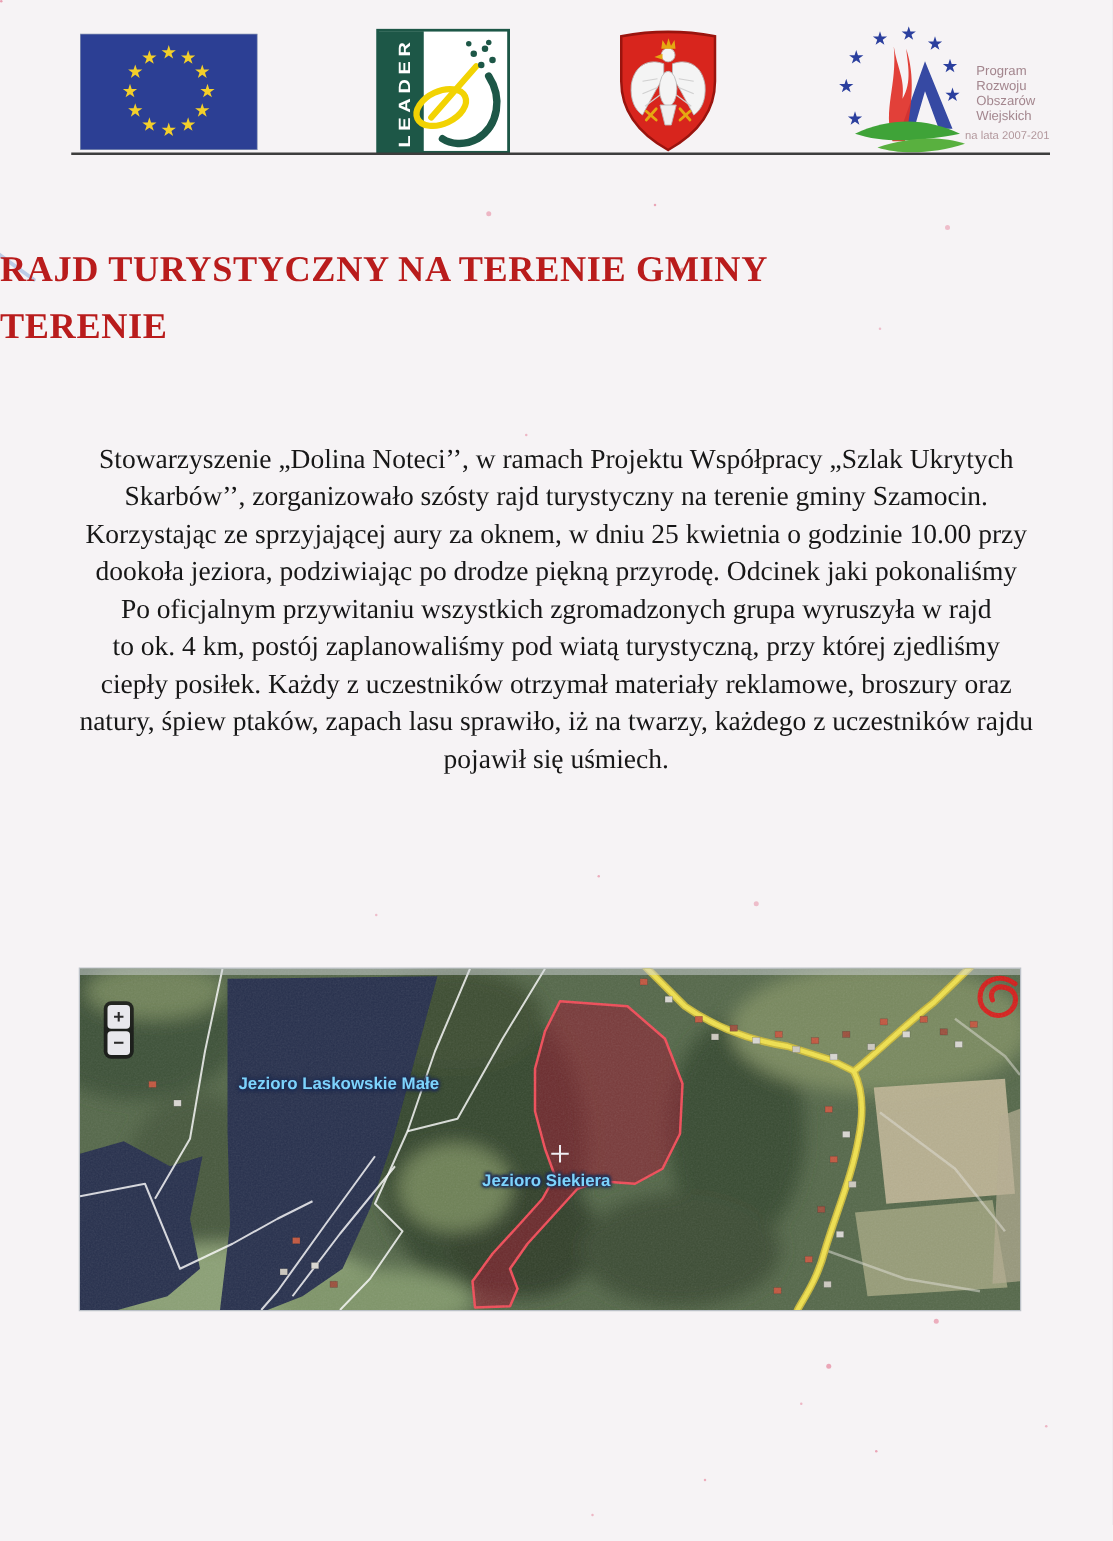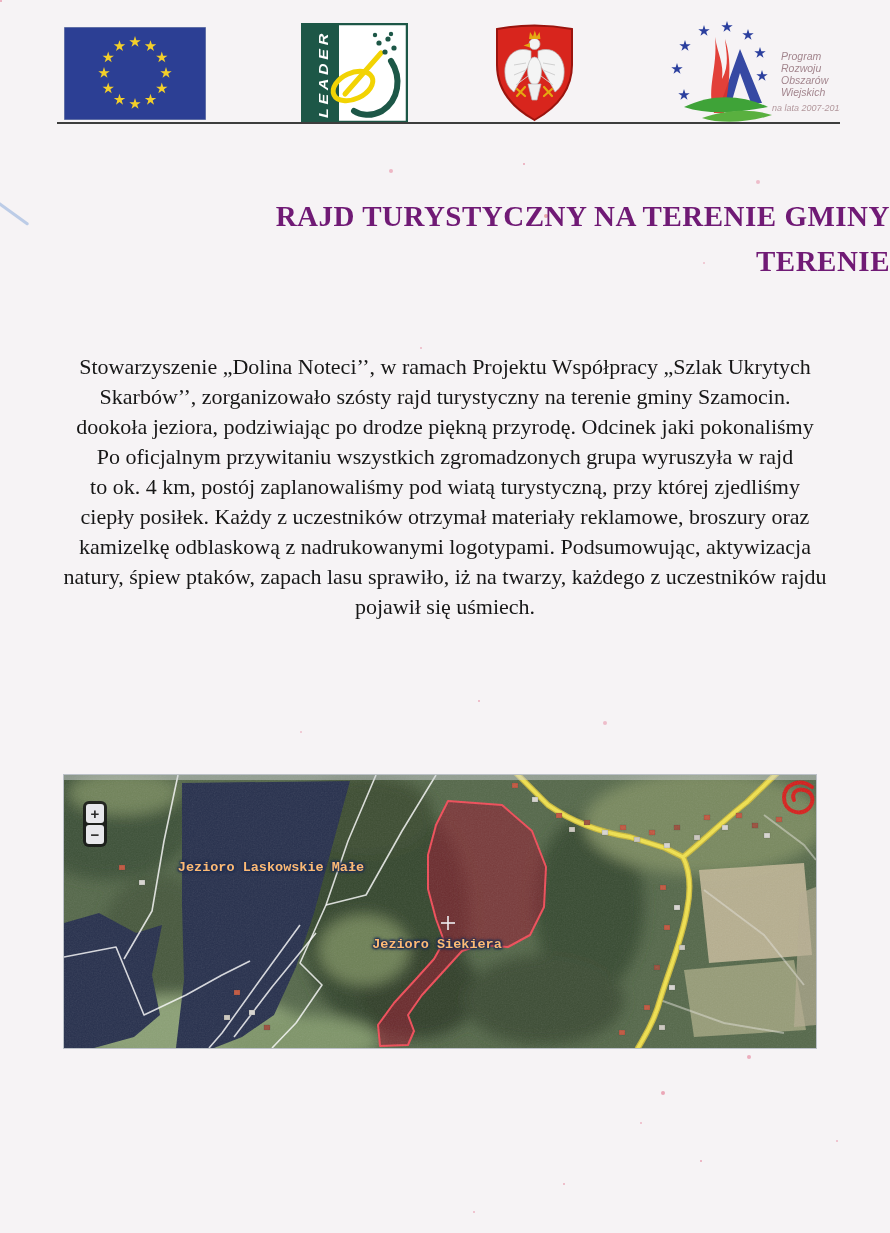--- a/index.html
+++ b/index.html
@@ -1,41 +1,41 @@
 <!DOCTYPE html>
 <html><head>
 <meta charset="utf-8">
 <style>
   html,body{margin:0;padding:0;background:#e9e6e9;}
   .page{position:relative;width:890px;height:1233px;background:#f6f3f5;overflow:hidden;
         font-family:"Liberation Serif",serif;}
 
   
-  .logo{position:absolute;font-style:italic;}
+  .logo{position:absolute;}
   .logo-eu{left:64px;top:27px;}
   .logo-leader{left:301px;top:23px;}
   .logo-herb{left:492px;top:19px;}
   .logo-prow{left:668px;top:21px;}
   .divider{position:absolute;left:57px;top:122px;width:783px;height:2px;background:#3d3d3d;}
 
   
-  .title{position:absolute;left:0;top:194px;width:890px;text-align:right;
-         font-weight:bold;font-size:29px;line-height:45px;color:#701a75;letter-spacing:.5px;}
+  .title{position:absolute;left:0;top:194px;width:890px;text-align:left;
+         font-weight:bold;font-size:29px;line-height:45px;color:#b91c1c;letter-spacing:.5px;}
 
   
   .bodytext{position:absolute;left:35px;top:352px;width:820px;text-align:center;
             font-size:22px;line-height:30px;color:#171717;}
   .bodytext div{white-space:nowrap;}
 
   
   .map{position:absolute;left:64px;top:775px;width:752px;height:273px;background:#55684a;
        outline:1px solid #bcc1c8;}
   .map svg.sat{position:absolute;left:0;top:0;}
   .map-label{position:absolute;transform:translate(-50%,-50%);white-space:nowrap;
-             font-family:Liberation Mono, monospace;font-weight:bold;font-size:13.5px;color:#fdba74;
+             font-family:Liberation Sans, sans-serif;font-weight:bold;font-size:13.5px;color:#7dd3fc;
              text-shadow:-1px -1px 2px #223055,1px -1px 2px #223055,-1px 1px 2px #223055,
                           1px 1px 2px #223055,0 0 4px #1c2a4d;}
   .label-laskowskie{left:207px;top:92px;}
   .label-siekiera{left:373px;top:137px;margin-top:32px;}
 
   .zoomctl{position:absolute;left:19px;top:26px;width:24px;height:46px;background:rgba(22,22,22,.85);
            border-radius:6px;display:flex;flex-direction:column;gap:2px;padding:3px;box-sizing:border-box;}
   .zoomctl button{flex:1;background:#e8e8ec;border:none;border-radius:3px;cursor:pointer;
            font:bold 15px/1 "Liberation Sans",sans-serif;color:#2a2a2a;display:flex;
            align-items:center;justify-content:center;padding:0;}
@@ -159,25 +159,25 @@
   <div class="specks"></div>
 
   <div class="title">
     <div>RAJD TURYSTYCZNY NA TERENIE GMINY</div>
     <div>TERENIE</div>
   </div>
 
   <div class="bodytext">
     <div>Stowarzyszenie „Dolina Noteci’’, w ramach Projektu Współpracy „Szlak Ukrytych</div>
     <div>Skarbów’’, zorganizowało szósty rajd turystyczny na terenie gminy Szamocin.</div>
+    <div>Korzystając ze sprzyjającej aury za oknem, w dniu 25 kwietnia o godzinie 10.00 przy</div>
     <div>dookoła jeziora, podziwiając po drodze piękną przyrodę. Odcinek jaki pokonaliśmy</div>
     <div>Po oficjalnym przywitaniu wszystkich zgromadzonych grupa wyruszyła w rajd</div>
     <div>to ok. 4 km, postój zaplanowaliśmy pod wiatą turystyczną, przy której zjedliśmy</div>
     <div>ciepły posiłek. Każdy z uczestników otrzymał materiały reklamowe, broszury oraz</div>
-    <div>kamizelkę odblaskową z nadrukowanymi logotypami. Podsumowując, aktywizacja</div>
     <div>natury, śpiew ptaków, zapach lasu sprawiło, iż na twarzy, każdego z uczestników rajdu</div>
     <div>pojawił się uśmiech.</div>
   </div>
 
   <div class="map">
     <svg class="sat" width="752" height="273" viewBox="0 0 752 273">
       <defs>
         <filter id="soft" x="-30%" y="-30%" width="160%" height="160%">
             <feGaussianBlur stdDeviation="7"></feGaussianBlur>
           </filter>

